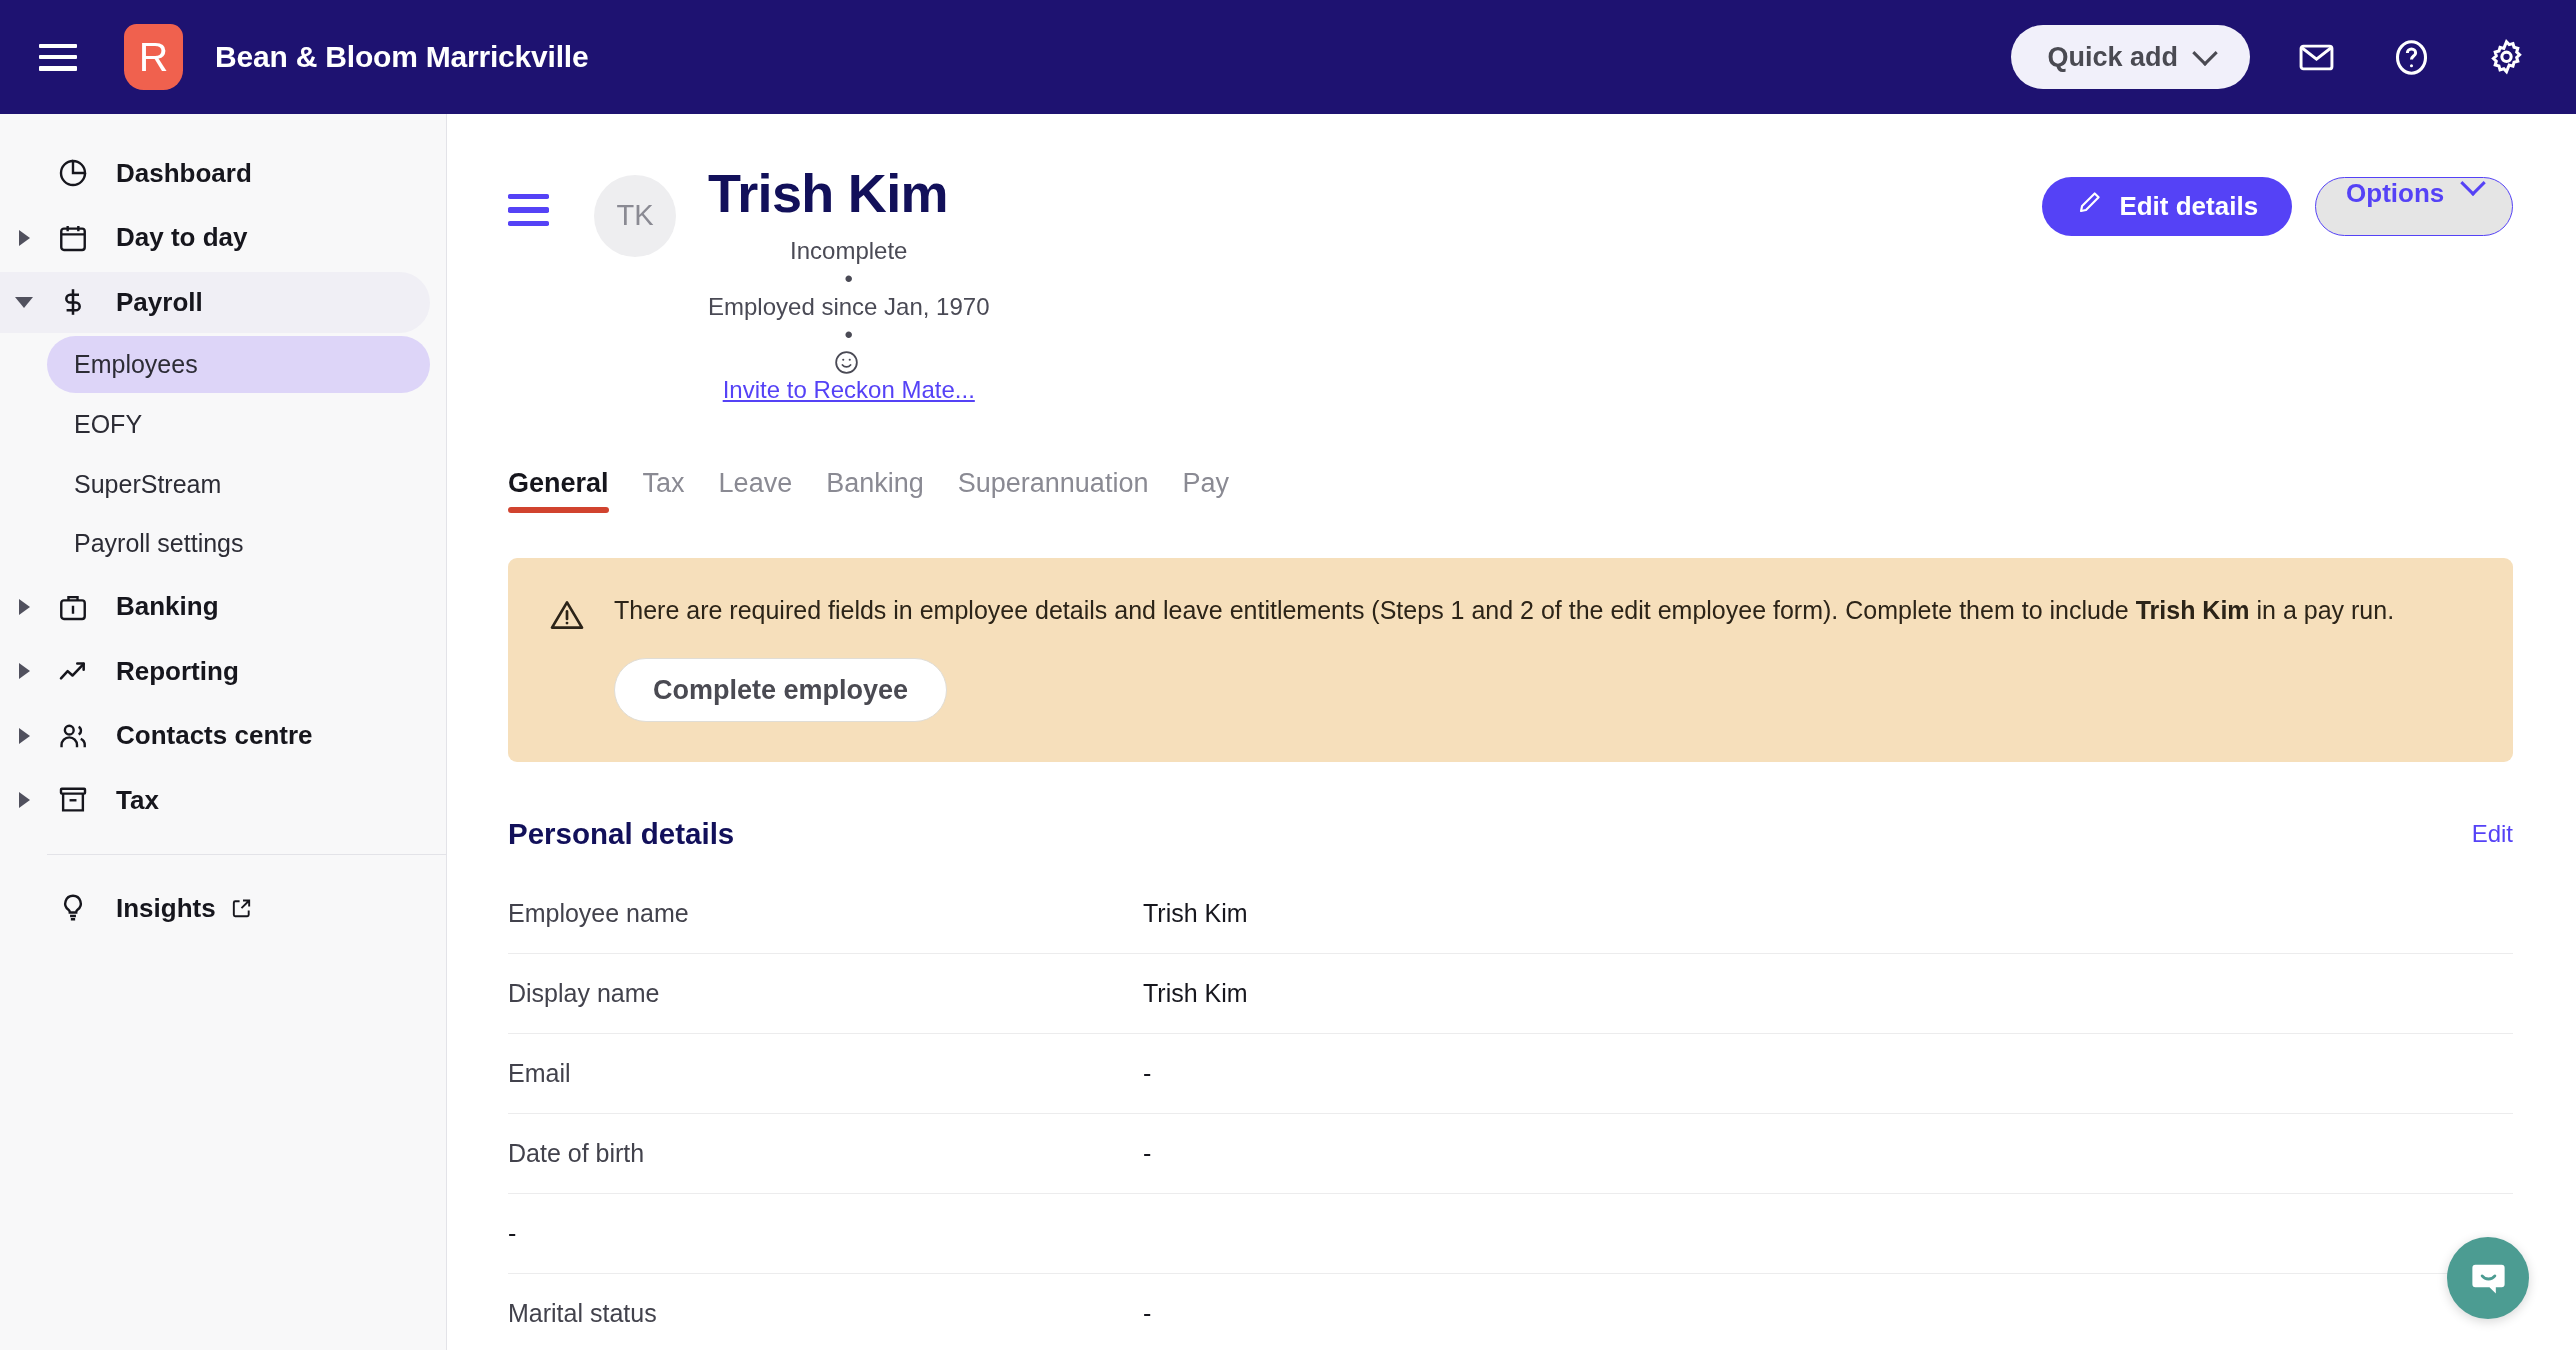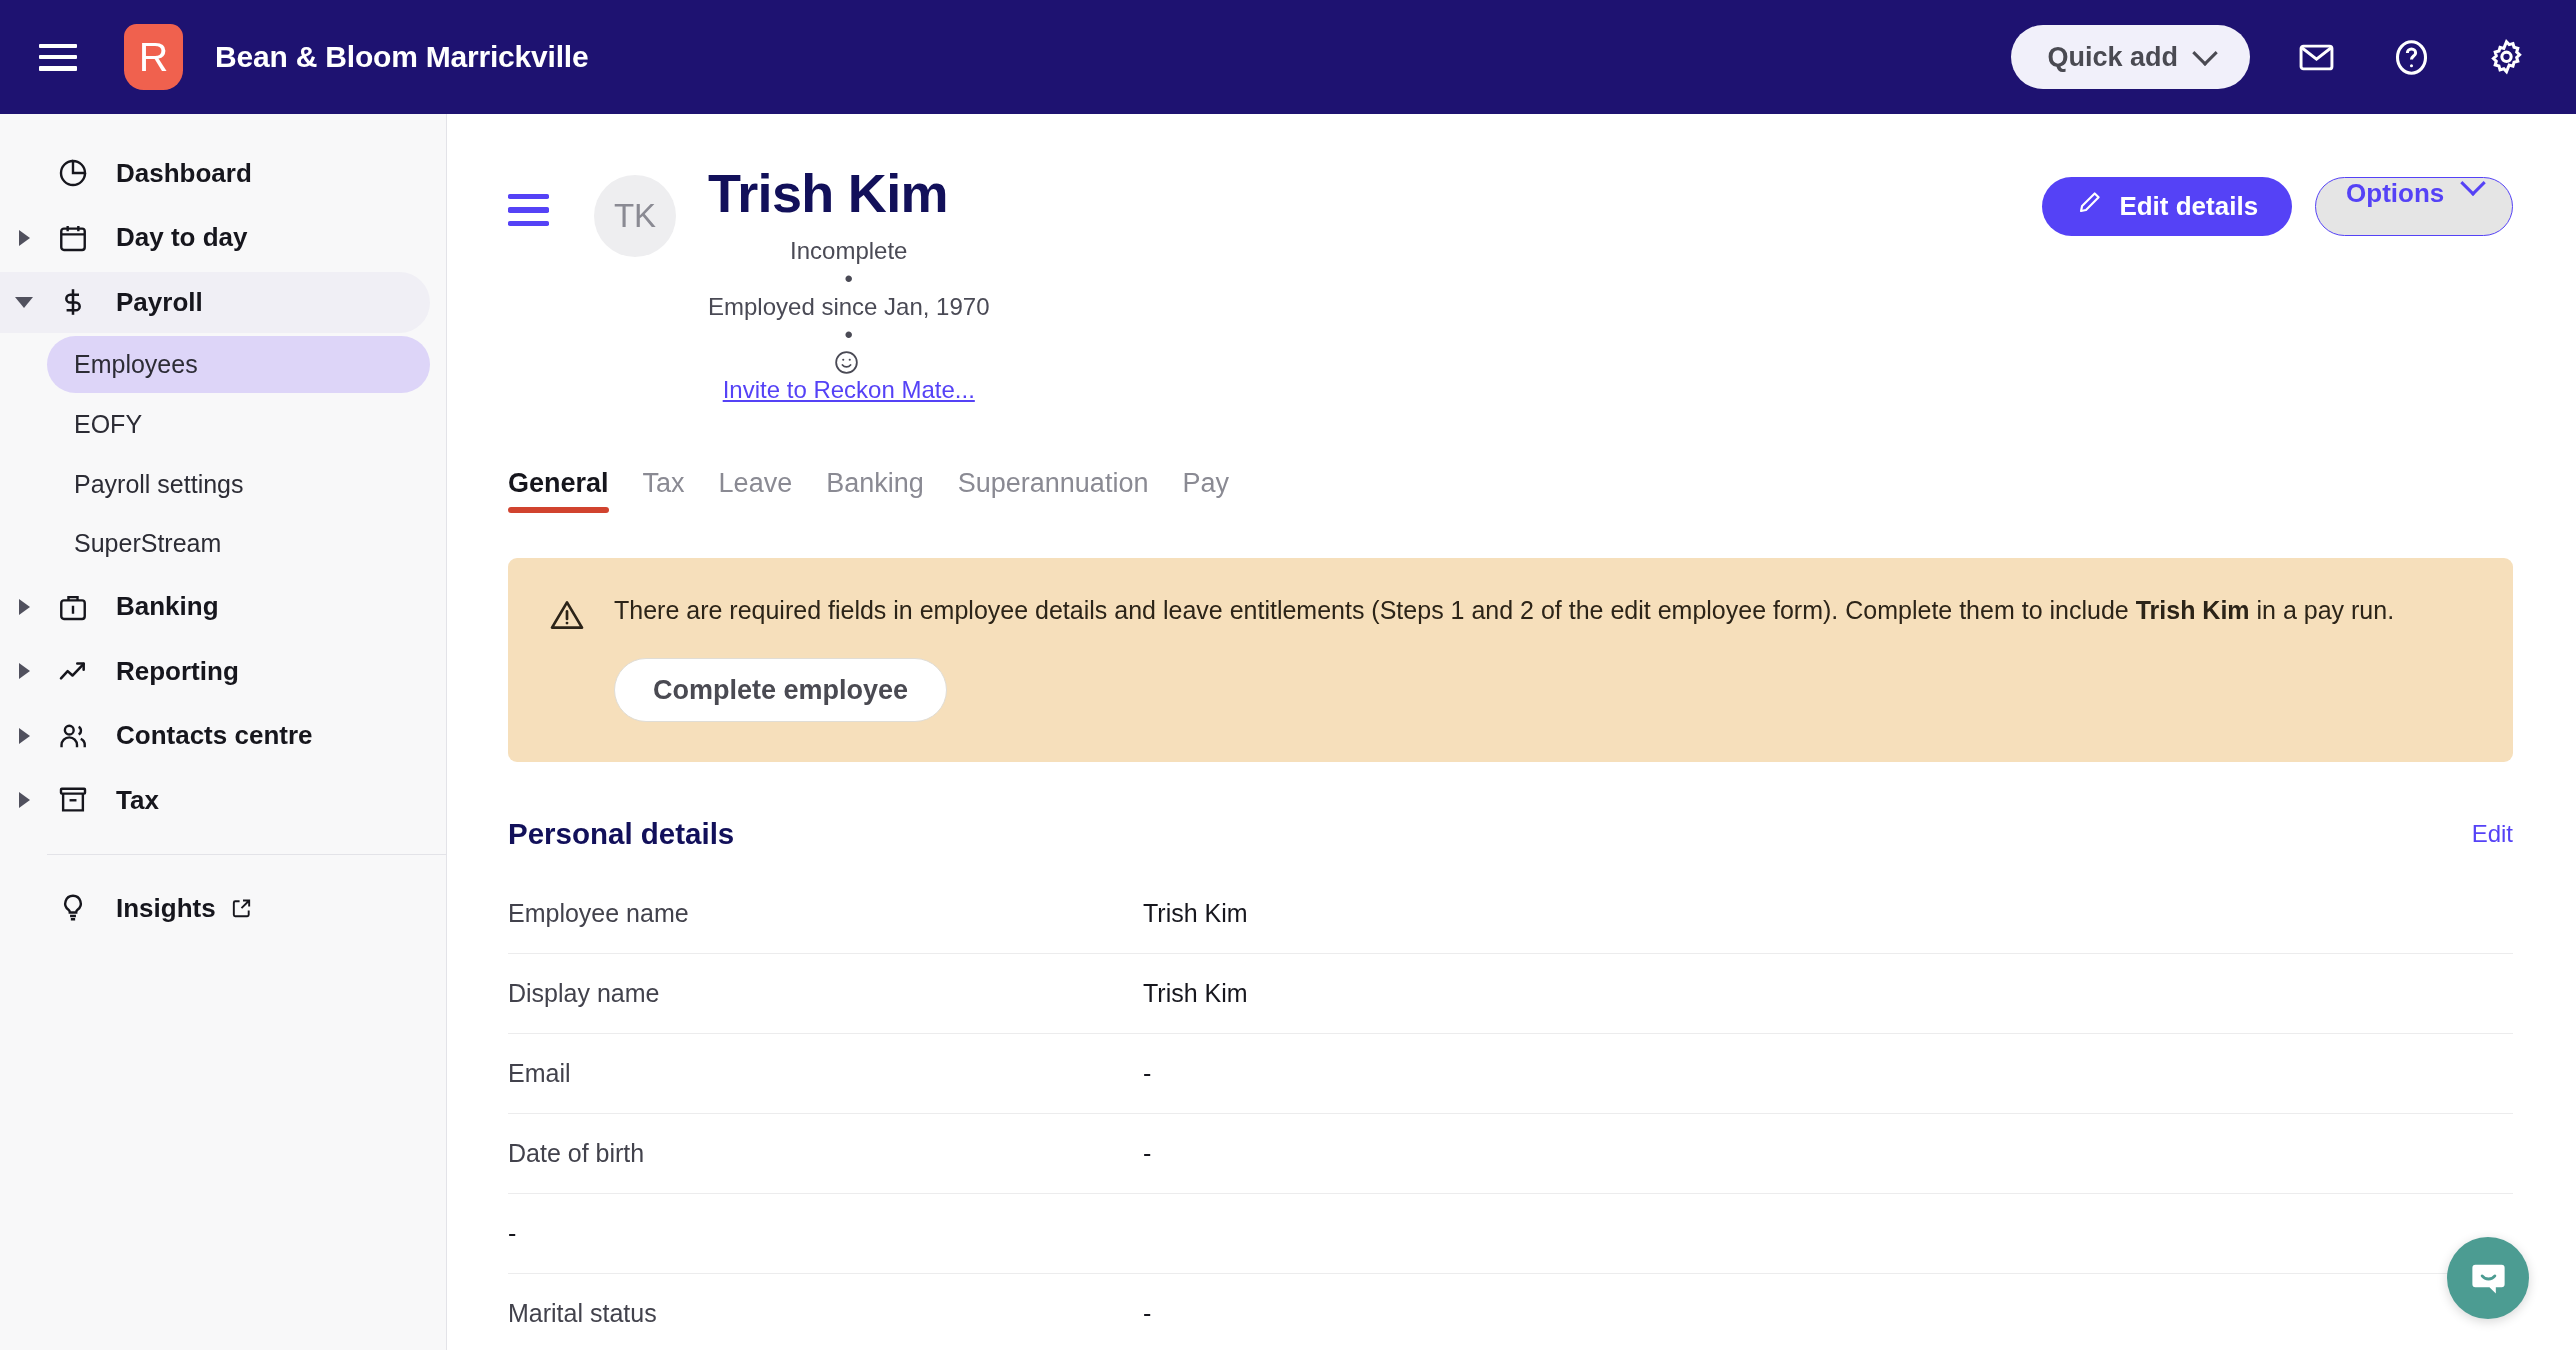--- a/index.html
+++ b/index.html
@@ -154,21 +154,21 @@
     display: flex; flex-direction: column; gap: 8px;
     flex-shrink: 0; cursor: pointer;
   }
   .page-menu-ico span { height: 5.4px; background: #5542f6; border-radius: 1.8px; display: block; }
   .avatar {
     width: 82px; height: 82px;
     border-radius: 50%;
     background: #eeeef0;
     color: #8a8a93;
     display: flex; align-items: center; justify-content: center;
-    font-size: 33px;
+    font-size: 29px;
     flex-shrink: 0;
     margin-top: 10.7px;
   }
   .head-text { margin-left: 32px; }
   .emp-name {
     font-size: 54px; font-weight: bold; color: #12105a;
     letter-spacing: -0.7px; line-height: 1.08;
   }
   .emp-meta {
     margin-top: 14.3px;
@@ -355,24 +355,24 @@
       <div class="nav-label">Payroll</div>
     </div>
 
     <div class="sub-row selected">
       <div class="sub-label">Employees</div>
     </div>
     <div class="sub-row">
       <div class="sub-label">EOFY</div>
     </div>
     <div class="sub-row">
+      <div class="sub-label">SuperStream</div>
+    </div>
+    <div class="sub-row">
       <div class="sub-label">Payroll settings</div>
-    </div>
-    <div class="sub-row">
-      <div class="sub-label">SuperStream</div>
     </div>
 
     <div class="nav-row">
       <div class="caret">
           <div class="tri"></div>
         </div>
       <div class="nav-ico">
         <svg width="32" height="32" viewBox="0 0 24 24" fill="none" stroke="#16161d" stroke-width="1.8">
           <rect x="3.2" y="7" width="17.6" height="14" rx="2"></rect>
           <path d="M8.6 7V4.6h6.8V7M12 11v6"></path>

